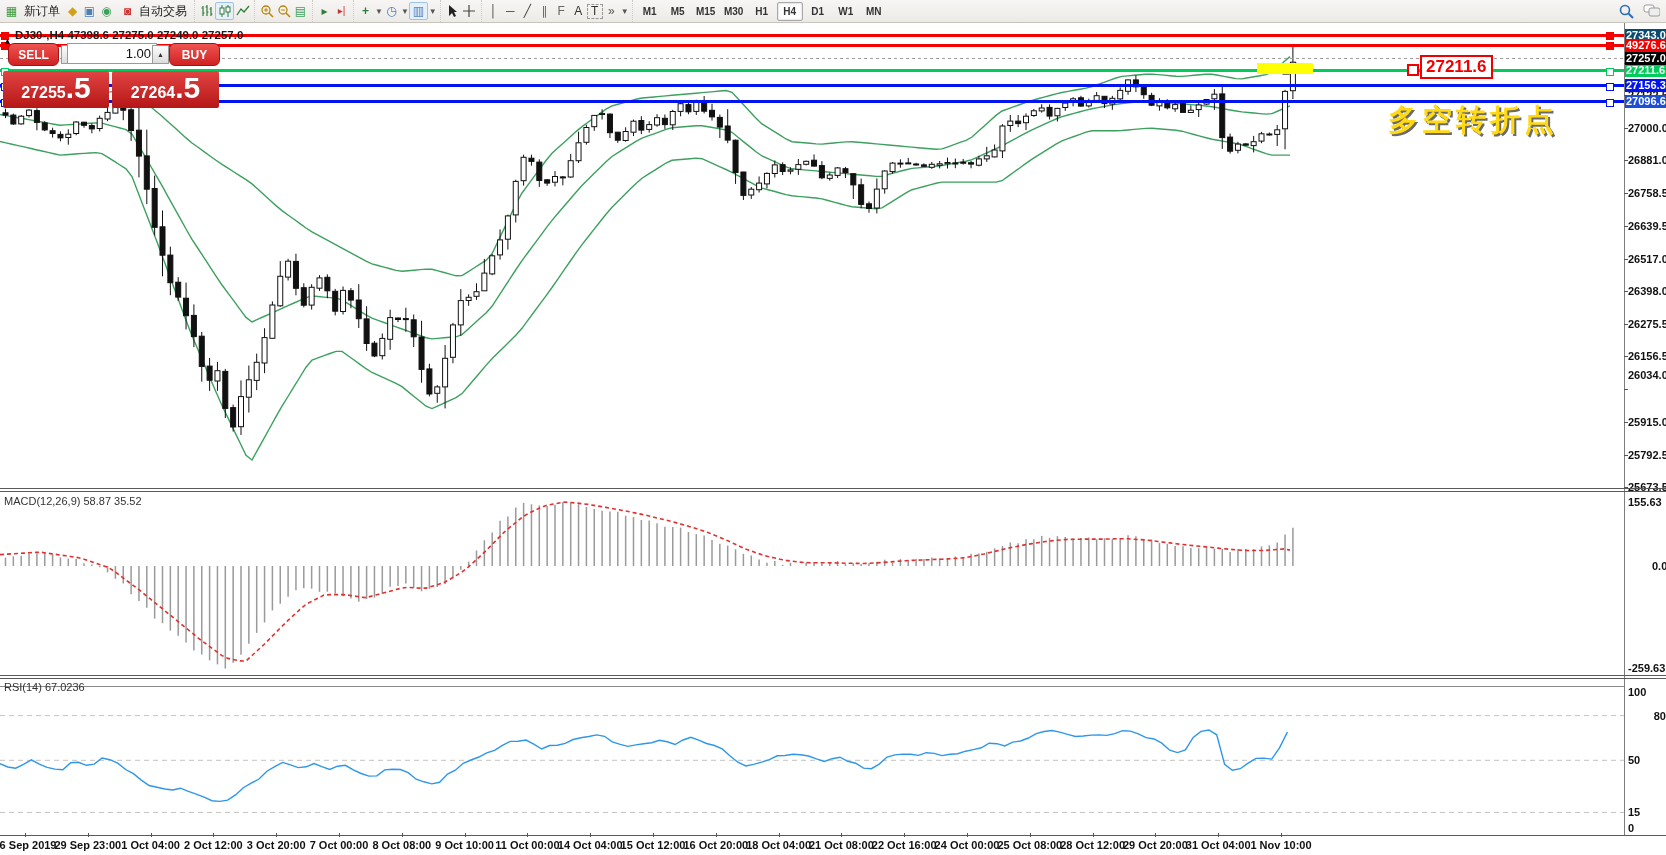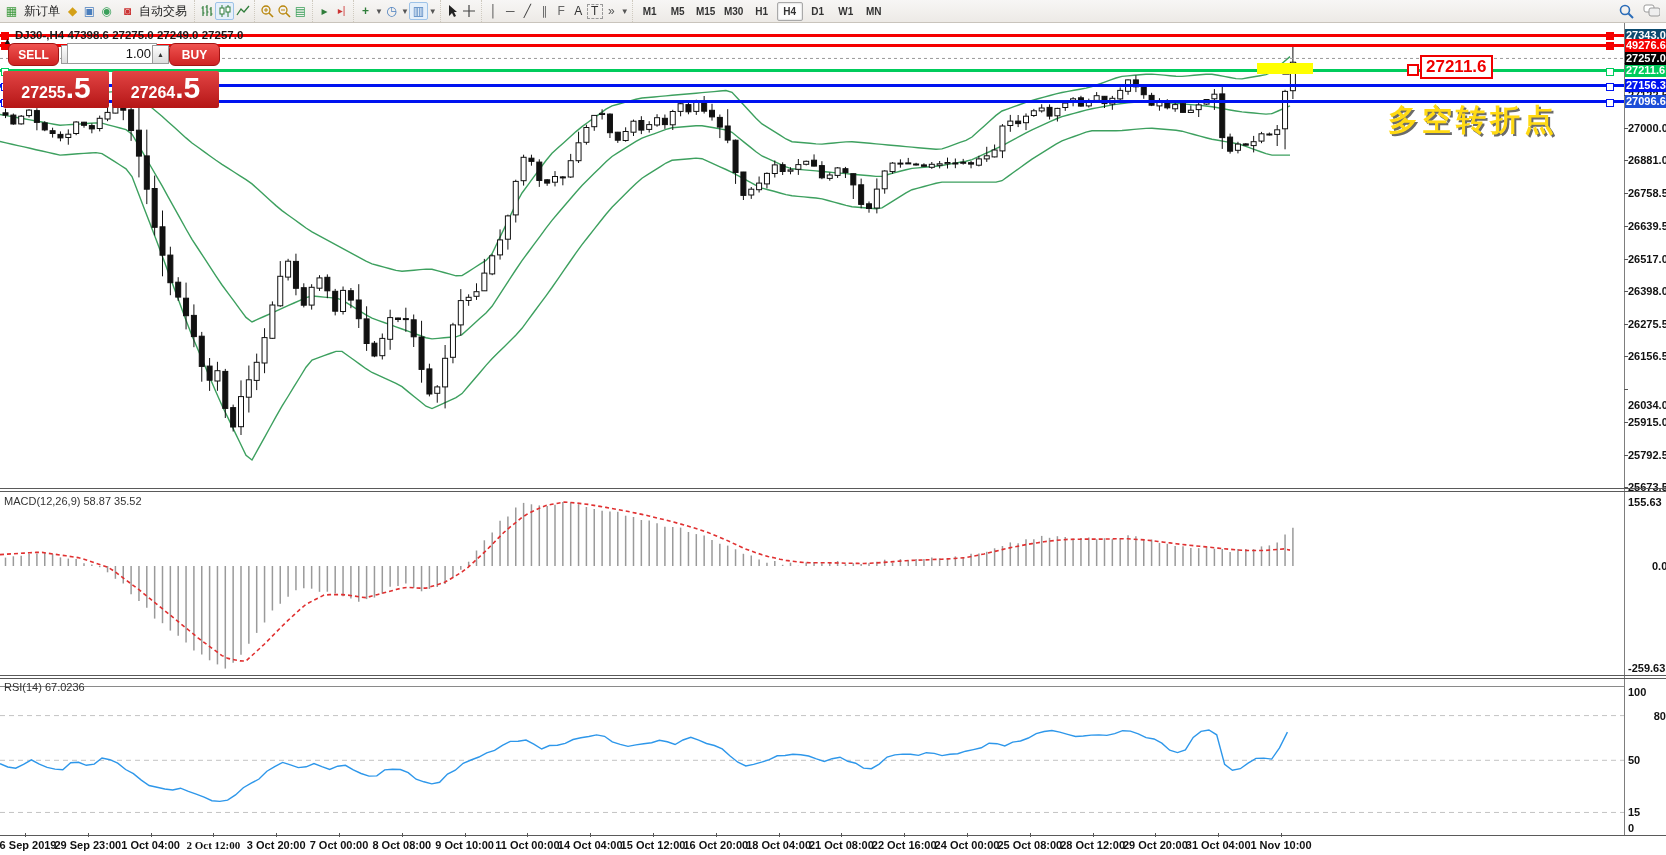--- a/index.html
+++ b/index.html
@@ -724,21 +724,21 @@
       <div class="tick-label" style="top: 219.564px;">26639.5</div>
       <div class="tick-mark" style="top: 258.717px;"></div>
       <div class="tick-label" style="top: 252.717px;">26517.0</div>
       <div class="tick-mark" style="top: 290.923px;"></div>
       <div class="tick-label" style="top: 284.923px;">26398.0</div>
       <div class="tick-mark" style="top: 324.076px;"></div>
       <div class="tick-label" style="top: 318.076px;">26275.5</div>
       <div class="tick-mark" style="top: 356.281px;"></div>
       <div class="tick-label" style="top: 350.281px;">26156.5</div>
       <div class="tick-mark" style="top: 389.434px;"></div>
-      <div class="tick-label" style="top: 399px;">26034.0</div>
+      <div class="tick-label" style="top: 369px;">26034.0</div>
       <div class="tick-mark" style="top: 421.64px;"></div>
       <div class="tick-label" style="top: 415.64px;">25915.0</div>
       <div class="tick-mark" style="top: 454.793px;"></div>
       <div class="tick-label" style="top: 448.793px;">25792.5</div>
       <div class="tick-mark" style="top: 486.999px;"></div>
       <div class="tick-label" style="top: 480.999px;">25673.5</div>
       <div class="tick-label" style="top: 496.478px;">155.63</div>
       <div class="tick-label" style="top: 560px; margin-left: 24px;">0.00</div>
       <div class="tick-label" style="top: 662px;">-259.63</div>
       <div class="tick-label" style="top: 686px;">100</div>
@@ -759,21 +759,21 @@
   <div class="panel-label" style="top:681px">RSI(14) 67.0236</div>
 
   <div id="time-axis">
       <div class="time-tick" style="left: 25px;"></div>
       <div class="time-label" style="left: 25px;">26 Sep 2019</div>
       <div class="time-tick" style="left: 87.8px;"></div>
       <div class="time-label" style="left: 87.8px;">29 Sep 23:00</div>
       <div class="time-tick" style="left: 150.6px;"></div>
       <div class="time-label" style="left: 150.6px;">1 Oct 04:00</div>
       <div class="time-tick" style="left: 213.4px;"></div>
-      <div class="time-label" style="left: 213.4px; font-family: Liberation Serif, serif;">2 Oct 12:00</div>
+      <div class="time-label" style="left: 213.4px;">2 Oct 12:00</div>
       <div class="time-tick" style="left: 276.2px;"></div>
       <div class="time-label" style="left: 276.2px;">3 Oct 20:00</div>
       <div class="time-tick" style="left: 339px;"></div>
       <div class="time-label" style="left: 339px;">7 Oct 00:00</div>
       <div class="time-tick" style="left: 401.8px;"></div>
       <div class="time-label" style="left: 401.8px;">8 Oct 08:00</div>
       <div class="time-tick" style="left: 464.6px;"></div>
       <div class="time-label" style="left: 464.6px;">9 Oct 10:00</div>
       <div class="time-tick" style="left: 527.4px;"></div>
       <div class="time-label" style="left: 527.4px;">11 Oct 00:00</div>

